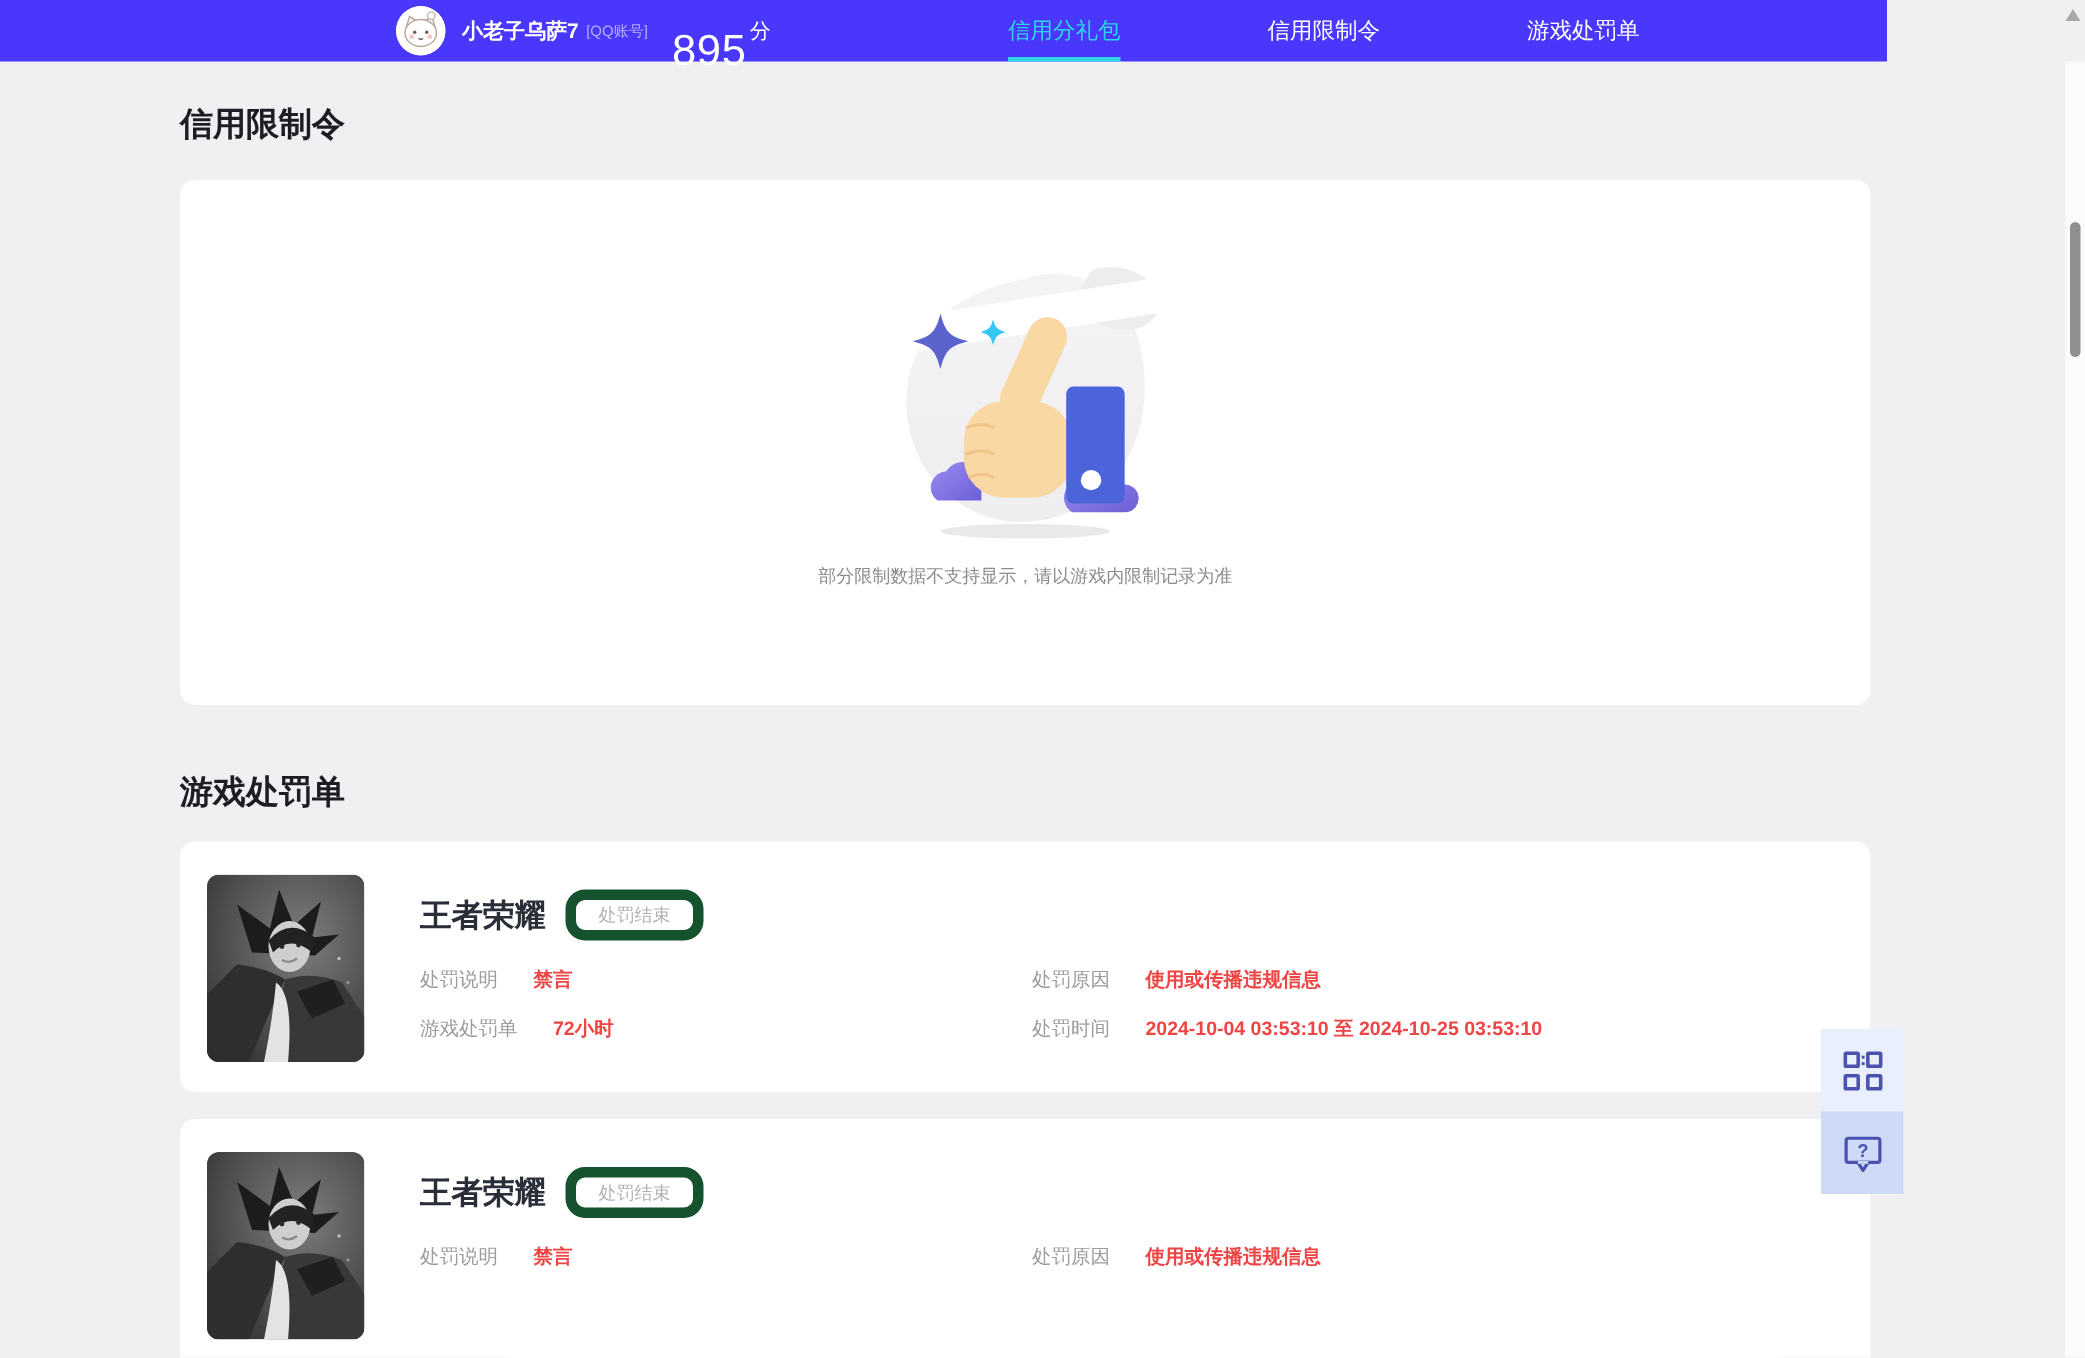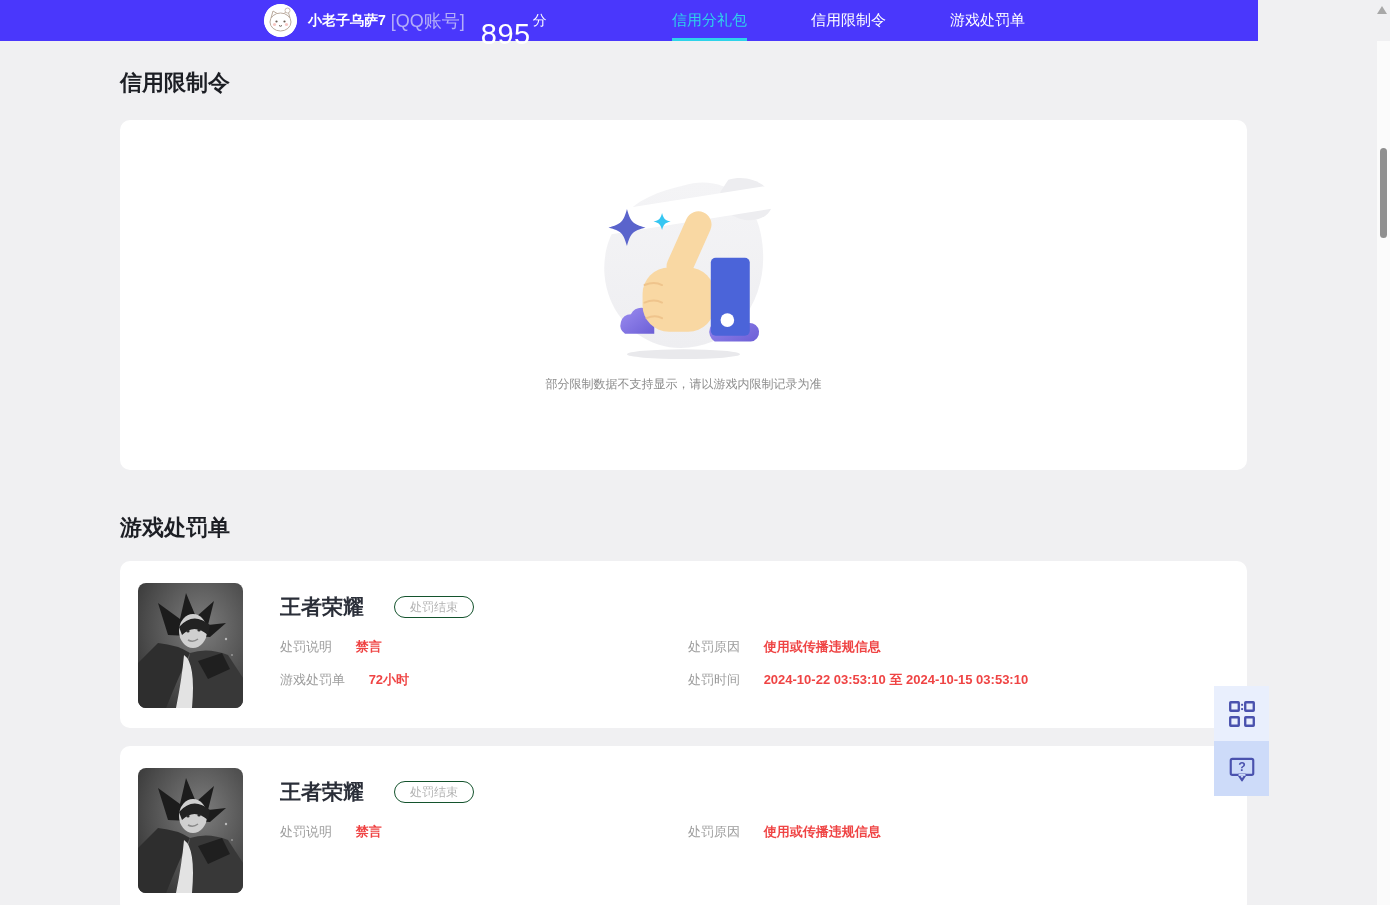--- a/index.html
+++ b/index.html
@@ -15,25 +15,25 @@
   .hdr {
     position:absolute; top:0; left:0; width:1258px; height:41px;
     background:#4a37fc; display:flex; align-items:center; z-index:5;
   }
   .avatar {
     width:33px; height:33px; border-radius:50%; background:#fff;
     margin-left:264px; flex:0 0 auto; display:flex; align-items:center; justify-content:center;
     overflow:hidden;
   }
   .uname { color:#fff; font-size:14px; font-weight:600; margin-left:11px; }
-  .utype { color:#b4aef8; font-size:18px; margin-left:5px; }
+  .utype { color:#b4aef8; font-size:10px; margin-left:5px; }
   .score { color:#fff; font-size:29px; font-weight:500; margin-left:16px; letter-spacing:.5px;margin-top:28px; }
   .score-unit { color:#fff; font-size:14px; font-weight:400; margin-left:2px; }
 
-  .tabs { position:absolute; left:672px; top:0; height:41px; display:flex; gap:64px; }
+  .tabs { position:absolute; left:672px; top:0; height:41px; display:flex; gap:98px; }
   .tab {
     position:relative; height:41px; display:flex; align-items:center;
     color:#fff; font-size:15px; cursor:pointer; white-space:nowrap;
   }
   .tab.active { color:#2ed3ea; }
   .tab.active::after {
     content:""; position:absolute; left:0; right:0; bottom:0; height:3px; background:#2ed3ea;
   }
 
   
@@ -60,24 +60,24 @@
   }
 
   .pcard {
     margin-top:18px; height:167px; background:#fff; border-radius:10px;
     display:flex; padding:22px 0 0 18px;
   }
   .thumb {
     width:105px; height:125px; border-radius:8px; overflow:hidden; flex:0 0 auto;
   }
   .pinfo { margin-left:37px; flex:1; padding-top:10px; }
-  .title-row { display:flex; align-items:center; gap:30px; }
+  .title-row { display:flex; align-items:center; gap:13px; }
   .game-name { font-size:21px; font-weight:700; color:#2a2e38; }
   .status-badge {
-    font-size:12px; color:#b2b2b2; border:1px solid #14532d; border-radius:13px;
+    font-size:12px; color:#b2b2b2; border:7px solid #14532d; border-radius:13px;
     padding:4px 15px; line-height:1; background:#fff;
   }
   .fields {
     margin-top:17px; display:grid; grid-template-columns:408px 1fr; row-gap:15px;
     font-size:13px; align-items:center;
   }
   .f-label { color:#9c9c9c; display:inline-block; min-width:52px; margin-right:20px; }
   .f-value { color:#ef4444; font-weight:700; }
 
   
@@ -200,21 +200,21 @@
         <div>
           <span class="f-label">处罚原因</span>
           <span class="f-value">使用或传播违规信息</span>
         </div>
         <div>
           <span class="f-label">游戏处罚单</span>
           <span class="f-value">72小时</span>
         </div>
         <div>
           <span class="f-label">处罚时间</span>
-          <span class="f-value">2024-10-22 03:53:10 至 2024-10-15 03:53:10</span>
+          <span class="f-value">2024-10-04 03:53:10 至 2024-10-25 03:53:10</span>
         </div>
       </div>
     </div>
   </div>
 
   <div class="pcard">
     <div class="thumb">
       <svg width="105" height="125" viewBox="0 0 105 125">
         <defs>
           <radialGradient id="gart2" cx="0.6" cy="0.35" r="0.9">

